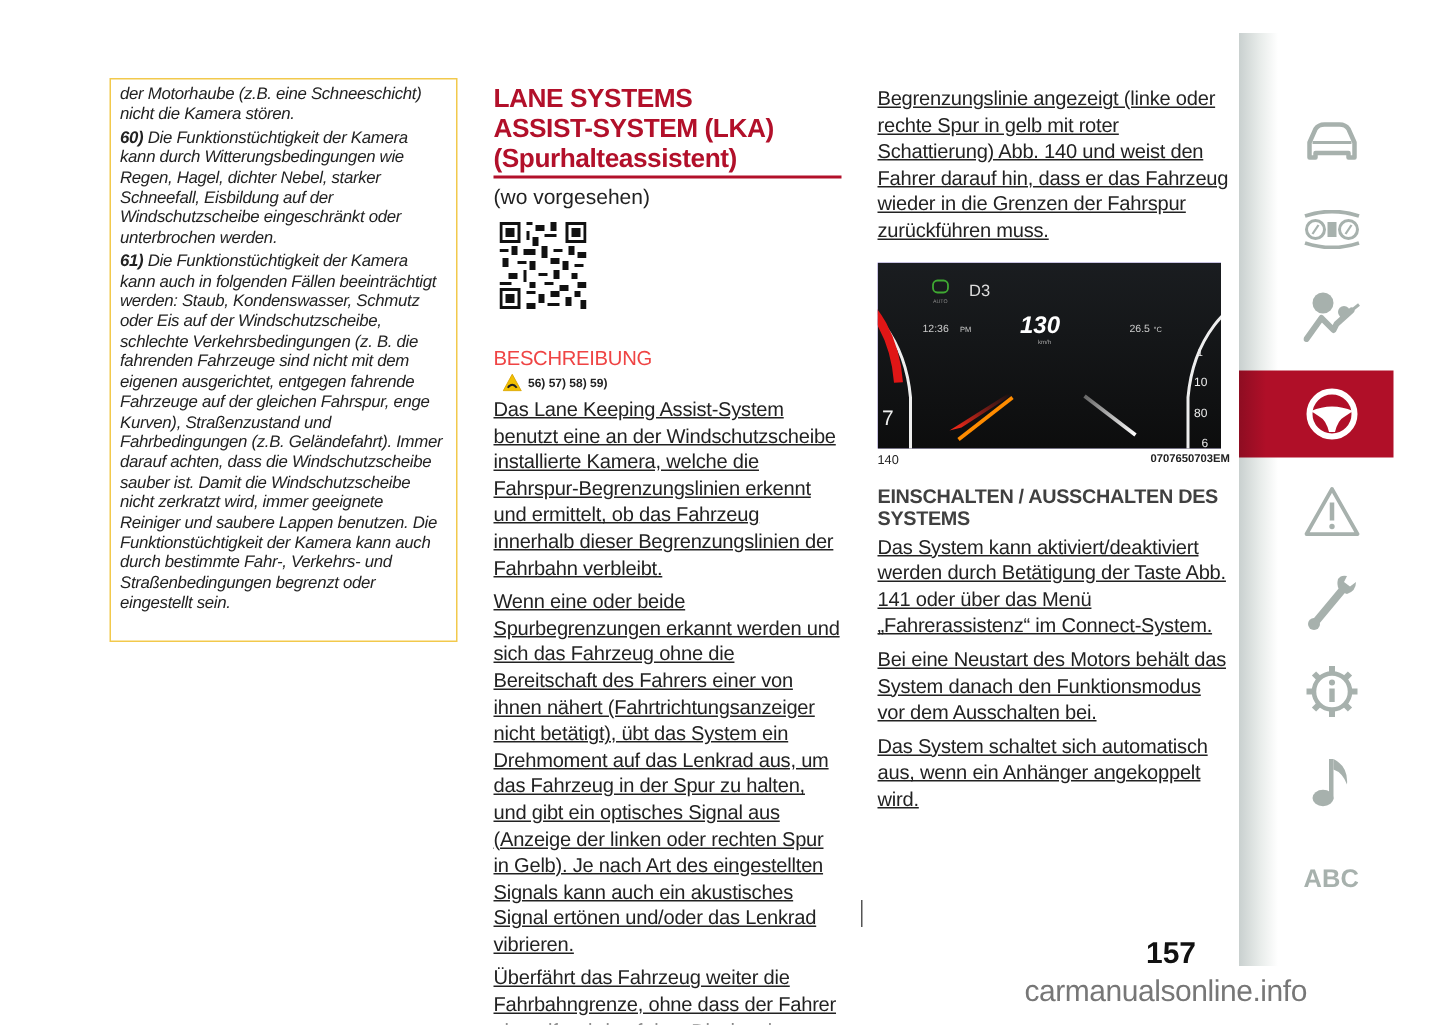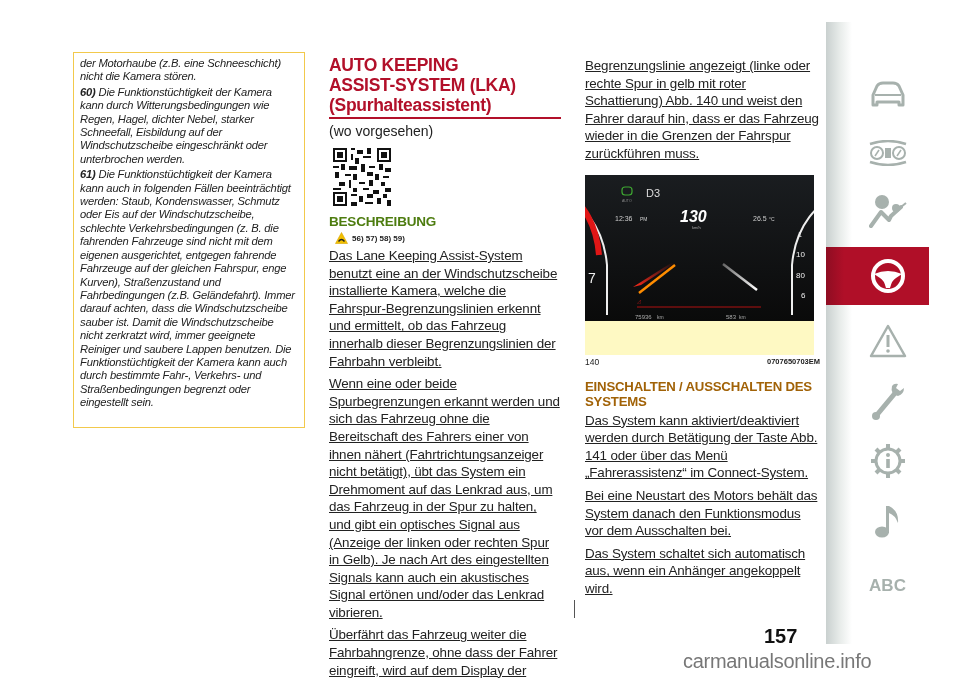--- a/index.html
+++ b/index.html
@@ -19,38 +19,38 @@
 
   
   .col-mid { position:absolute; left:329px; top:55px; width:232px; }
   .h1 {
     color:#b2102a; font-weight:bold; font-size:17.5px; line-height:20px;
     letter-spacing:-0.3px;
   }
   .h1-rule { height:2px; background:#b2102a; margin-top:2px; width:232px; }
   .sub { font-size:14px; margin-top:4px; color:#222; }
   .qr { width:58px; height:58px; margin-top:9px; margin-left:4px; }
-  .h2 { color:#4d7c0f; font-weight:bold; font-size:13.5px; letter-spacing:-0.2px; margin-top:4px; }
+  .h2 { color:#ef4444; font-weight:normal; font-size:13.5px; letter-spacing:-0.2px; margin-top:20px; }
   .warnline { display:flex; align-items:center; margin-top:3px; margin-left:6px; }
   .warnline .refs { font-size:8px; font-weight:bold; margin-left:4px; color:#222; }
   .body {
     font-size:13.4px; line-height:17.6px; color:#222; letter-spacing:-0.15px;
   }
   .body p { margin-bottom:5px;text-decoration:underline; }
 
   
   .col-right { position:absolute; left:585px; top:57px; width:235px; }
 
   .figure {
-    width:229px; height:180px; background:#fef9c3; margin-top:12px; position:relative; overflow:hidden;
+    width:229px; height:124px; background:#c4b5fd; margin-top:12px; position:relative; overflow:hidden;
   }
   .figcap { display:flex; justify-content:space-between; font-size:8.5px; margin-top:2px; color:#222; }
   .figcap .code { font-weight:bold; font-size:7.5px; }
 
-  .h2r { color:#a16207; font-weight:bold; font-size:13.2px; line-height:15px; letter-spacing:-0.2px; margin-top:12px; }
+  .h2r { color:#404040; font-weight:bold; font-size:13.2px; line-height:15px; letter-spacing:-0.2px; margin-top:12px; }
 
   
   .sidebar {
     position:absolute; left:826px; top:22px; width:103px; height:622px;
     background:linear-gradient(to right,#c9d0cf 0px,#e8ecea 14px,#ffffff 26px);
   }
   .side-item { position:absolute; left:0; width:103px; height:58px; display:flex; align-items:center; justify-content:center; padding-left:20px; }
   .side-item.active { background:linear-gradient(to right,#8e0d22 0px,#b00f28 18px,#b00f28 100%); }
   .side-item svg { display:block; }
   .abc { color:#a7b1ad; font-weight:bold; font-size:17px; font-family:"Liberation Sans", sans-serif; }
@@ -63,21 +63,21 @@
 <body>
 
 <div class="notebox">
   <p><span>der Motorhaube (z.B. eine Schneeschicht) nicht die Kamera stören.</span></p>
   <p><span class="num">60)</span> <span>Die Funktionstüchtigkeit der Kamera kann durch Witterungsbedingungen wie Regen, Hagel, dichter Nebel, starker Schneefall, Eisbildung auf der Windschutzscheibe eingeschränkt oder unterbrochen werden.</span></p>
   <p><span class="num">61)</span> <span>Die Funktionstüchtigkeit der Kamera kann auch in folgenden Fällen beeinträchtigt werden: Staub, Kondenswasser, Schmutz oder Eis auf der Windschutzscheibe, schlechte Verkehrsbedingungen (z. B. die fahrenden Fahrzeuge sind nicht mit dem eigenen ausgerichtet, entgegen fahrende Fahrzeuge auf der gleichen Fahrspur, enge Kurven), Straßenzustand und Fahrbedingungen (z.B. Geländefahrt). Immer darauf achten, dass die Windschutzscheibe sauber ist. Damit die Windschutzscheibe nicht zerkratzt wird, immer geeignete Reiniger und saubere Lappen benutzen. Die Funktionstüchtigkeit der Kamera kann auch durch bestimmte Fahr-, Verkehrs- und Straßenbedingungen begrenzt oder eingestellt sein.</span></p>
 </div>
 
 <div class="col-mid">
   <div class="h1">
-    <div>AUTO KEEPING</div>
+    <div>LANE SYSTEMS</div>
     <div>ASSIST-SYSTEM (LKA)</div>
     <div>(Spurhalteassistent)</div>
   </div>
   <div class="h1-rule"></div>
   <div class="sub">(wo vorgesehen)</div>
 
   <svg class="qr" viewBox="0 0 29 29">
     <rect width="29" height="29" fill="#fff"></rect>
     <g fill="#111">
       <rect x="0" y="0" width="7" height="7"></rect>

